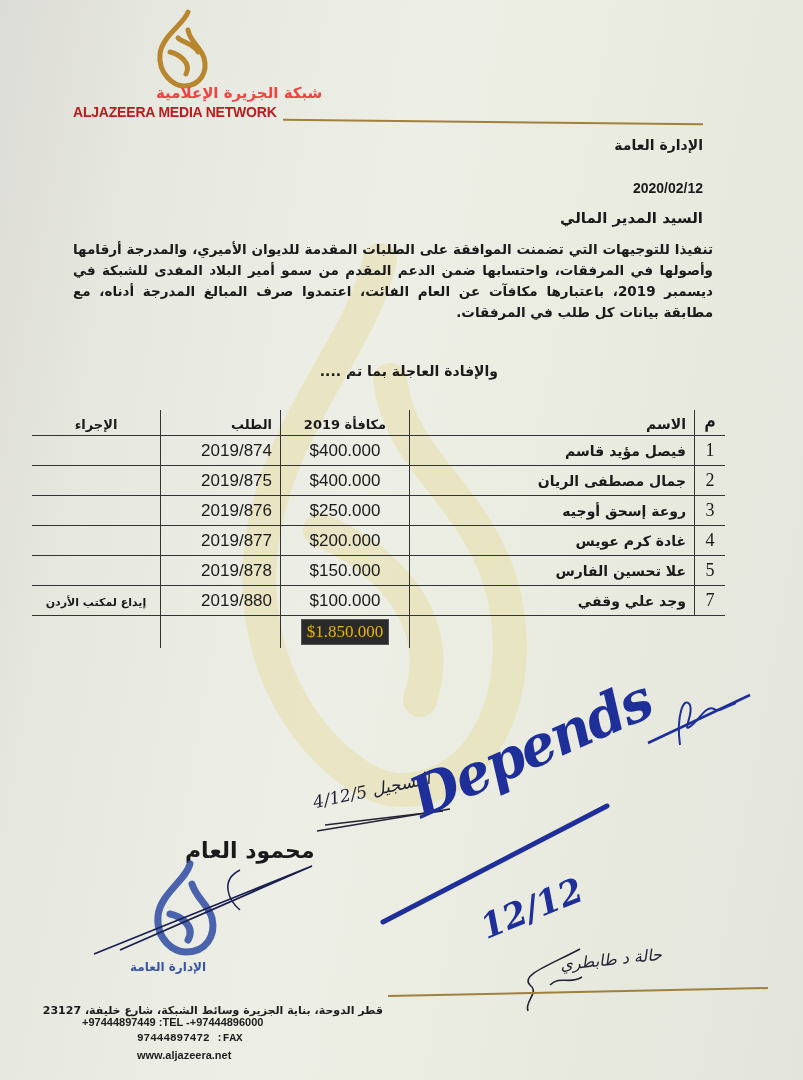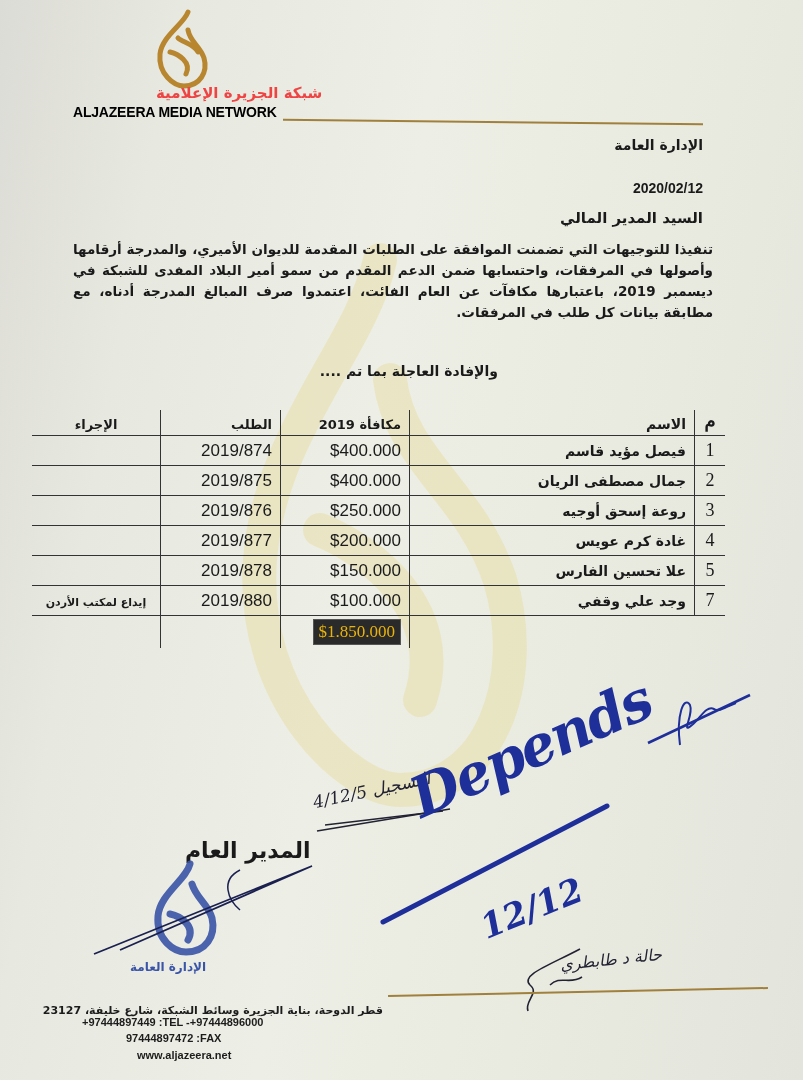--- a/index.html
+++ b/index.html
@@ -6,33 +6,33 @@
   body {
     width:803px; height:1080px; overflow:hidden; position:relative;
     background: linear-gradient(100deg, #dcdcd6 0%, #e7e8df 18%, #edeee5 45%, #e9ebe0 70%, #e3e4dc 100%);
     font-family: "DejaVu Sans", sans-serif; color:#1a1a1a;
   }
   .abs { position:absolute; }
   .rtl { direction:rtl; text-align:right; }
   .watermark { position:absolute; left:170px; top:230px; width:420px; height:620px; opacity:.35; pointer-events:none; }
   .logo { left:148px; top:8px; width:70px; height:82px; }
   .logo-ar { left:156px; top:84px; font-size:15px; font-weight:bold; color:#ef4444; }
-  .logo-en { left:73px; top:104px; font-size:14px; font-weight:bold; letter-spacing:-0.2px; color:#000000; font-family:"Liberation Sans", sans-serif; }
+  .logo-en { left:73px; top:104px; font-size:14px; font-weight:bold; letter-spacing:-0.2px; color:#b91c1c; font-family:"Liberation Sans", sans-serif; }
   .rule { height:2px; background:#a0803c; }
   .dept { right:100px; top:137px; font-size:14px; font-weight:bold; }
   .date { right:100px; top:180px; font-size:14px; font-weight:bold; font-family:"Liberation Sans", sans-serif; }
   .salut { right:100px; top:209px; font-size:15px; font-weight:bold; }
   .body-text { right:90px; top:239px; width:640px; font-size:13.5px; font-weight:bold; line-height:21px; text-align:justify; text-align-last:right; }
   .closing { right:305px; top:363px; font-size:14px; font-weight:bold; }
   table.grid { position:absolute; left:32px; top:410px; width:693px; border-collapse:collapse; font-size:15px; }
   table.grid td, table.grid th { border-bottom:1.5px solid #333; height:29px; padding:0 8px; }
   table.grid th { font-weight:bold; font-size:13px; height:22px; vertical-align:bottom; padding-bottom:3px; }
   table.grid .c-act { width:112px; border-right:1.3px solid #333; text-align:center; }
   table.grid .c-req { width:103px; border-right:1.3px solid #333; text-align:right; font-family:"Liberation Sans", sans-serif; font-size:17px;margin-left:24px; }
-  table.grid .c-amt { width:112px; border-right:1.3px solid #333; text-align:right; font-family:"Liberation Sans", sans-serif; font-size:17px; }
+  table.grid .c-amt { width:112px; border-right:1.3px solid #333; text-align:center; font-family:"Liberation Sans", sans-serif; font-size:17px; }
   table.grid .c-name { text-align:right; direction:rtl; border-right:1.3px solid #333; font-weight:bold; font-size:14px; }
   table.grid .c-num { width:14px; text-align:center; font-family:"Liberation Serif", serif; font-size:18px; }
   table.grid th.c-req, table.grid th.c-amt { font-family:"DejaVu Sans", sans-serif; font-size:13px; }
   table.grid tr.total td { border-bottom:none; height:32px; }
   .total-box { display:inline-block; background:#2a2a2a; color:#eab308; font-family:"Liberation Serif", serif; font-size:17px; padding:2px 5px; border:1px solid #555; }
   .action-note { font-size:11px; font-weight:bold; direction:rtl; white-space:nowrap; }
   .gm-title { left:185px; top:838px; font-size:22px; font-weight:bold; }
   .stamp-logo { left:146px; top:858px; width:80px; height:100px; }
   .stamp-label { left:130px; top:960px; font-size:12px; font-weight:bold; color:#3a55a8; }
   .hand { font-family:"DejaVu Serif", serif; font-style:italic; color:#1f2f9a; }
@@ -137,21 +137,21 @@
   <path d="M2 26 L 135 4" stroke="#223" stroke-width="1.6" fill="none"></path>
   <path d="M10 20 L 128 6" stroke="#223" stroke-width="1.4" fill="none"></path>
 </svg>
 
 <div class="abs hand" style="left:400px; top:770px; font-size:56px; font-weight:bold; transform:rotate(-24deg); transform-origin:left top; letter-spacing:-2px;">Depends</div>
 <svg class="abs" style="left:375px; top:800px;" width="240" height="130" viewBox="0 0 240 130">
   <path d="M8 122 L 232 6" stroke="#1f2f9a" stroke-width="5" fill="none" stroke-linecap="round"></path>
 </svg>
 <div class="abs hand" style="left:478px; top:888px; font-size:34px; font-weight:bold; transform:rotate(-22deg);">12/12</div>
 
-<div class="abs gm-title rtl">المدير العام</div>
+<div class="abs gm-title rtl">محمود العام</div>
 <svg class="abs stamp-logo" viewBox="0 0 80 100">
   <g fill="none" stroke="#3a55a8" stroke-width="7" stroke-linecap="round" opacity=".9">
     <path d="M44 6 C 40 22, 14 36, 12 58 C 10 82, 28 94, 40 94 C 60 94, 70 78, 66 60 C 62 46, 50 40, 46 26"></path>
     <path d="M24 56 C 34 58, 50 68, 42 82"></path>
   </g>
 </svg>
 <svg class="abs" style="left:90px; top:850px;" width="230" height="110" viewBox="0 0 230 110">
   <path d="M4 104 L 222 16 L 30 100" stroke="#1a2050" stroke-width="1.8" fill="none"></path>
   <path d="M150 20 C 130 30, 138 50, 150 60" stroke="#1a2050" stroke-width="1.5" fill="none"></path>
 </svg>
@@ -159,14 +159,14 @@
 
 <div class="abs hand" style="left:560px; top:950px; font-size:16px; color:#223; direction:rtl; transform:rotate(-6deg);">حالة د طابطري</div>
 <svg class="abs" style="left:510px; top:945px;" width="90" height="70" viewBox="0 0 90 70">
   <path d="M70 4 C 40 20, 10 30, 20 40 C 30 48, 14 56, 18 66" stroke="#223" stroke-width="1.6" fill="none"></path>
   <path d="M40 40 C 50 30, 60 40, 72 32" stroke="#223" stroke-width="1.6" fill="none"></path>
 </svg>
 <div class="abs rule" style="left:388px; top:991px; width:380px; transform:rotate(-1.2deg);"></div>
 
 <div class="abs footer-line rtl" style="right:420px; top:1004px; white-space:nowrap;">قطر الدوحة، بناية الجزيرة وسائط الشبكة، شارع خليفة، 23127</div>
 <div class="abs footer-line" style="left:82px; top:1016px; white-space:nowrap; font-family:'Liberation Sans', sans-serif;">+97444897449 :TEL  -+97444896000</div>
-<div class="abs footer-line" style="left:126px; top:1032px; font-family:Liberation Sans, sans-serif;">97444897472 :FAX</div>
+<div class="abs footer-line" style="left:137px; top:1032px; font-family:Liberation Mono, monospace;">97444897472 :FAX</div>
 <div class="abs footer-line" style="left:137px; top:1049px; font-family:'Liberation Sans', sans-serif;">www.aljazeera.net</div>
 
 </body></html>

